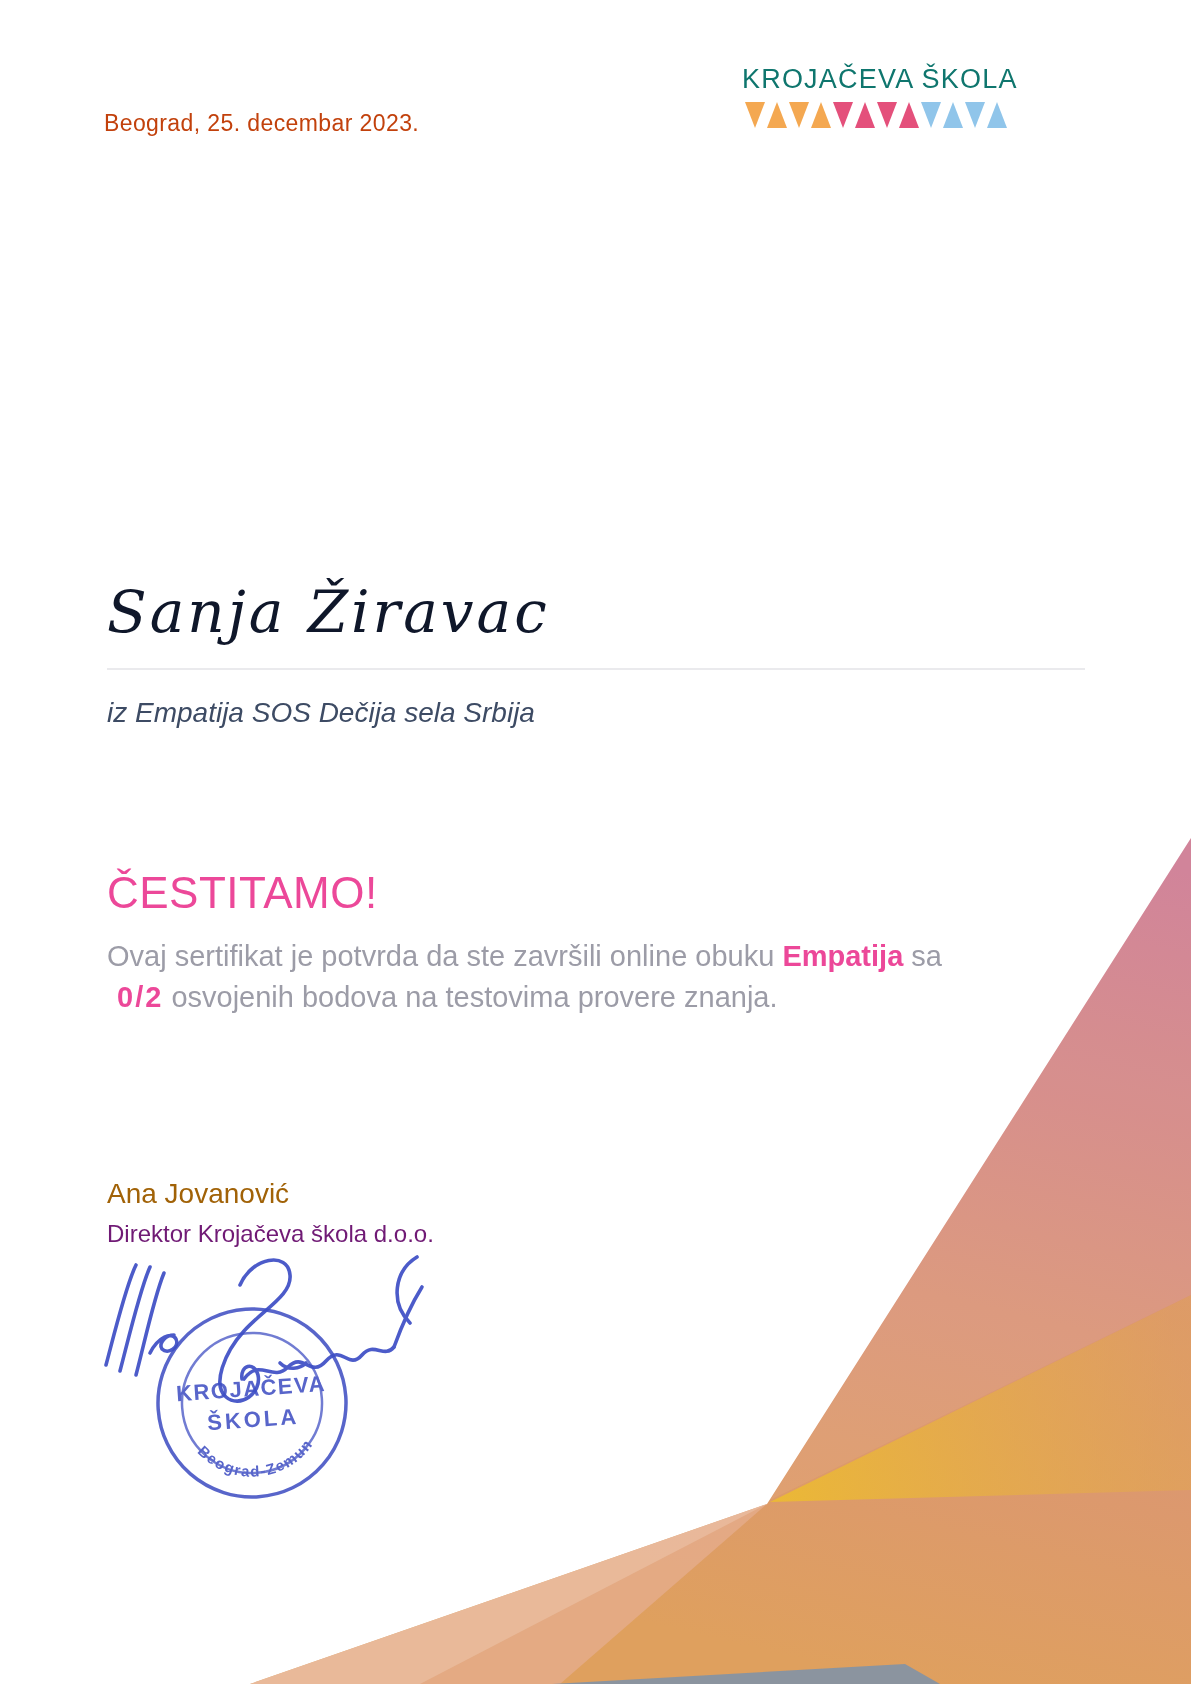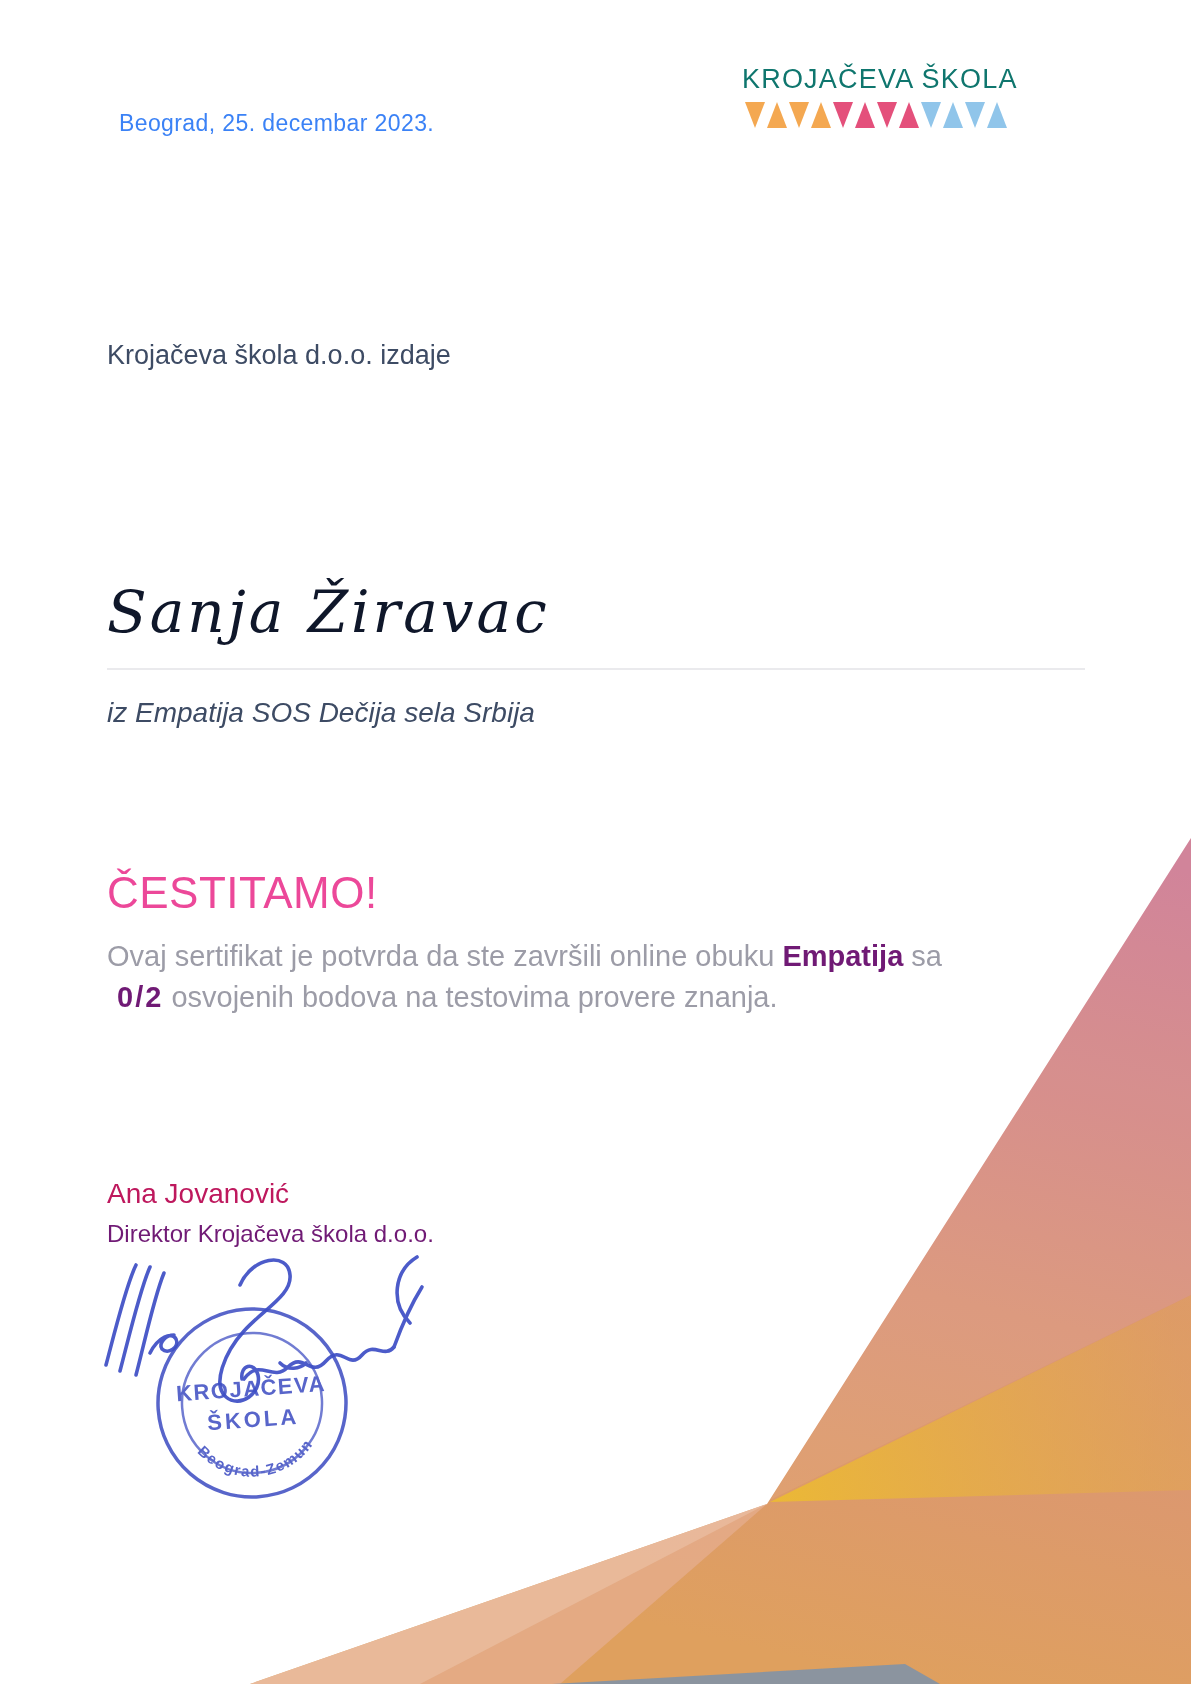--- a/index.html
+++ b/index.html
@@ -10,21 +10,21 @@
     background:#ffffff;
     overflow:hidden;
     font-family:"Liberation Sans", sans-serif;
   }
   .abs { position:absolute; }
 
   
   .decor { position:absolute; inset:0; width:1191px; height:1684px; z-index:0; }
 
   
-  .date-line { left:119px; top:110px; font-size:23px; color:#3b82f6; letter-spacing:.4px; z-index:2; }
+  .date-line { left:104px; top:110px; font-size:23px; color:#c2410c; letter-spacing:.4px; z-index:2; }
   .logo { left:742px; top:64px; width:268px; z-index:2; text-align:center; }
   .logo-text { font-size:27px; color:#54565C; letter-spacing:1.2px; white-space:nowrap; }
   .logo-tris { display:flex; gap:2px; margin-top:7px; justify-content:center; }
   .tri { width:20px; height:26px; }
   .tri-down { clip-path:polygon(0 0,100% 0,50% 100%); }
   .tri-up   { clip-path:polygon(50% 0,100% 100%,0 100%); }
 
   
   .issuer-line { left:107px; top:340px; font-size:27px; color:#3D4B64; z-index:2; }
   .cert-title { left:103px; top:352px; font-size:82px; font-weight:700; letter-spacing:1px;
@@ -33,24 +33,24 @@
   .recipient-name { left:107px; top:578px; font-size:58px; font-style:italic;
                     font-family:"DejaVu Serif", serif; color:#0f172a; letter-spacing:3px; z-index:2; }
   .name-underline { left:107px; top:668px; width:978px; height:2px; background:#EAEAED; z-index:1; }
   .recipient-org { left:107px; top:697px; font-size:28px; font-style:italic; font-weight:500;
                    color:#3D4B64; z-index:2; }
 
   .congrats { left:107px; top:868px; font-size:44px; font-weight:500; color:#ec4899;
               letter-spacing:.5px; z-index:2; }
   .body-par { left:107px; top:936px; width:880px; font-size:29px; line-height:41px;
               color:#9C9CA7; z-index:2; }
-  .body-par .bold { font-weight:700; color:#701a75; }
+  .body-par .bold { font-weight:700; color:#ec4899; }
   .body-par .score { margin-left:10px; letter-spacing:2px; }
 
-  .signer-name { left:107px; top:1178px; font-size:28px; color:#be185d; z-index:2; }
+  .signer-name { left:107px; top:1178px; font-size:28px; color:#a16207; z-index:2; }
   .signer-title { left:107px; top:1220px; font-size:24px; color:#701a75; z-index:2; }
 
   .sig-svg { left:92px; top:1243px; width:336px; height:286px; z-index:3; }
   .stamp-text { font-family:"Liberation Sans", sans-serif; font-weight:700; fill:#4150C3; }
 </style>
 </head>
 <body>
 
 <div class="page">
 
@@ -87,21 +87,20 @@
         <div class="tri tri-up" style="background: rgb(228, 80, 123);"></div>
         <div class="tri tri-down" style="background: rgb(228, 80, 123);"></div>
         <div class="tri tri-up" style="background: rgb(228, 80, 123);"></div>
         <div class="tri tri-down" style="background: rgb(144, 197, 234);"></div>
         <div class="tri tri-up" style="background: rgb(144, 197, 234);"></div>
         <div class="tri tri-down" style="background: rgb(144, 197, 234);"></div>
         <div class="tri tri-up" style="background: rgb(144, 197, 234);"></div>
       </div>
   </div>
 
-  <div class="abs issuer-line">Krojačeva škola d.o.o. izdaje</div>
 
   <div class="abs recipient-name">Sanja Žiravac</div>
   <div class="abs name-underline"></div>
   <div class="abs recipient-org">iz Empatija SOS Dečija sela Srbija</div>
 
   <div class="abs congrats">ČESTITAMO!</div>
   <div class="abs body-par">
     <span>Ovaj sertifikat je potvrda da ste završili online obuku </span><span class="bold">Empatija</span><span> sa </span><span class="bold score">0/2</span><span> osvojenih bodova na testovima provere znanja.</span>
   </div>
 

